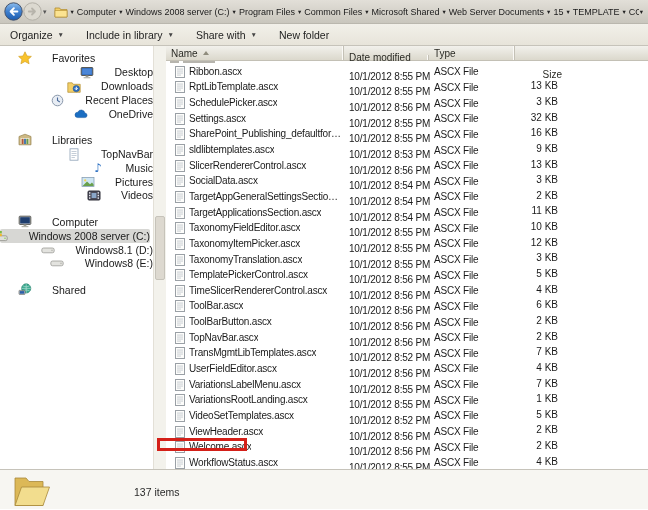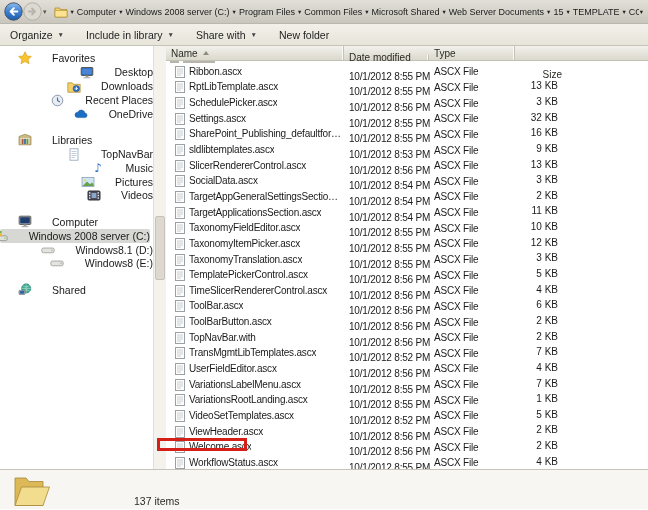--- a/index.html
+++ b/index.html
@@ -60,21 +60,21 @@
   .file-row .fname { overflow:hidden; text-overflow:ellipsis; }
   .file-row .c-date, .file-row .c-type { padding:0 5px; white-space:nowrap; letter-spacing:-0.2px; }
   .file-row .c-size { padding-right:10px; white-space:nowrap; }
   .ficon { flex:0 0 10px; display:flex; }
 
   .red-box { position:absolute; left:-9px; top:392px; width:90px; height:13px; border:3px solid #d42019; z-index:5; }
 
   
   .details-pane { height:40px; border-top:1px solid #c6c3ba; background:#f7f6f2; position:relative; }
   .big-folder { position:absolute; left:12px; top:4px; }
-  .items-count { position:absolute; left:134px; top:25px; color:#2b2b2b; font-size:10.5px; }
+  .items-count { position:absolute; left:134px; top:16px; color:#2b2b2b; font-size:10.5px; }
 </style>
 </head>
 <body>
 
 <div class="window">
 
   <div class="address-bar">
     <button class="nav-circle">
       <svg width="19" height="19" viewBox="0 0 19 19">
         <defs>
@@ -680,21 +680,21 @@
             <div class="c-name">
               <span class="ficon">
                 <svg width="10" height="12" viewBox="0 0 10 12">
                   <rect x="0.5" y="0.5" width="9" height="11" fill="#fdfdfb" stroke="#9aa0a6"></rect>
                   <rect x="2" y="2.6" width="6" height="0.9" fill="#c3c9cf"></rect>
                   <rect x="2" y="4.6" width="6" height="0.9" fill="#c3c9cf"></rect>
                   <rect x="2" y="6.6" width="6" height="0.9" fill="#c3c9cf"></rect>
                   <rect x="2" y="8.6" width="4" height="0.9" fill="#c3c9cf"></rect>
                 </svg>
               </span>
-              <span class="fname">TopNavBar.with</span>
+              <span class="fname">TopNavBar.ascx</span>
             </div>
             <div class="c-date">10/1/2012 8:56 PM</div>
             <div class="c-type">ASCX File</div>
             <div class="c-size">7 KB</div>
           </div>
 
           <div class="file-row">
             <div class="c-name">
               <span class="ficon">
                 <svg width="10" height="12" viewBox="0 0 10 12">

